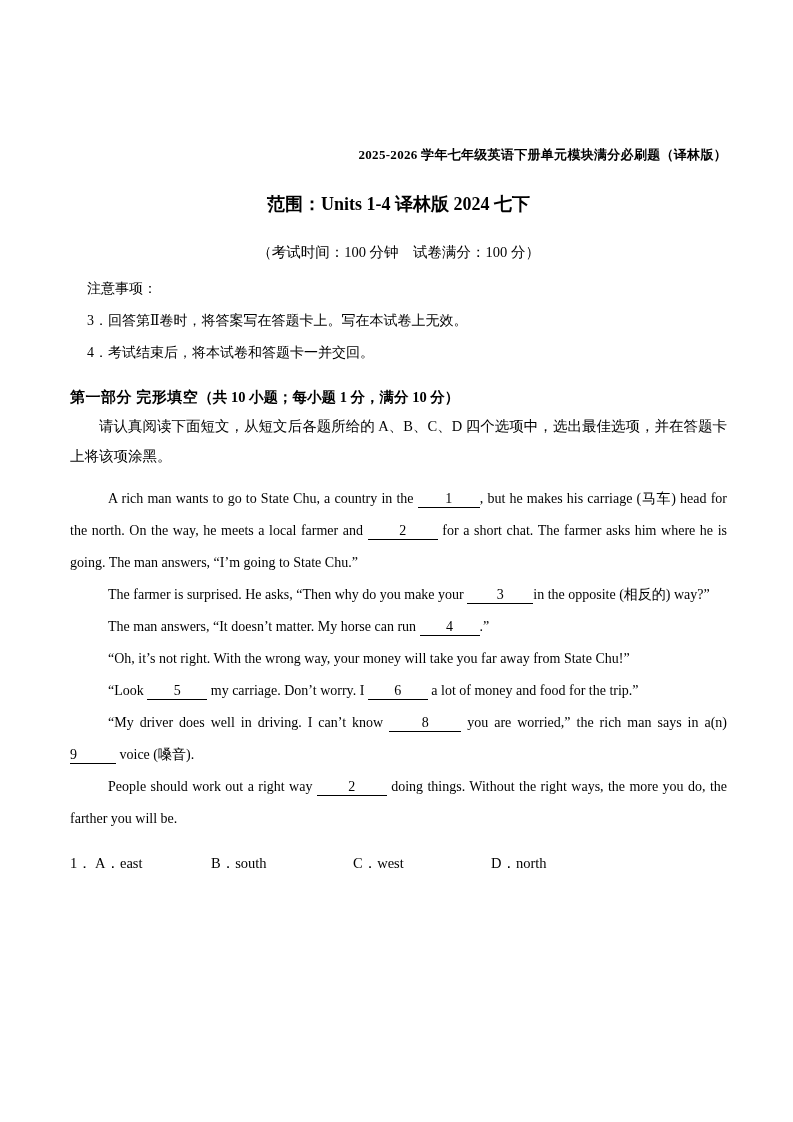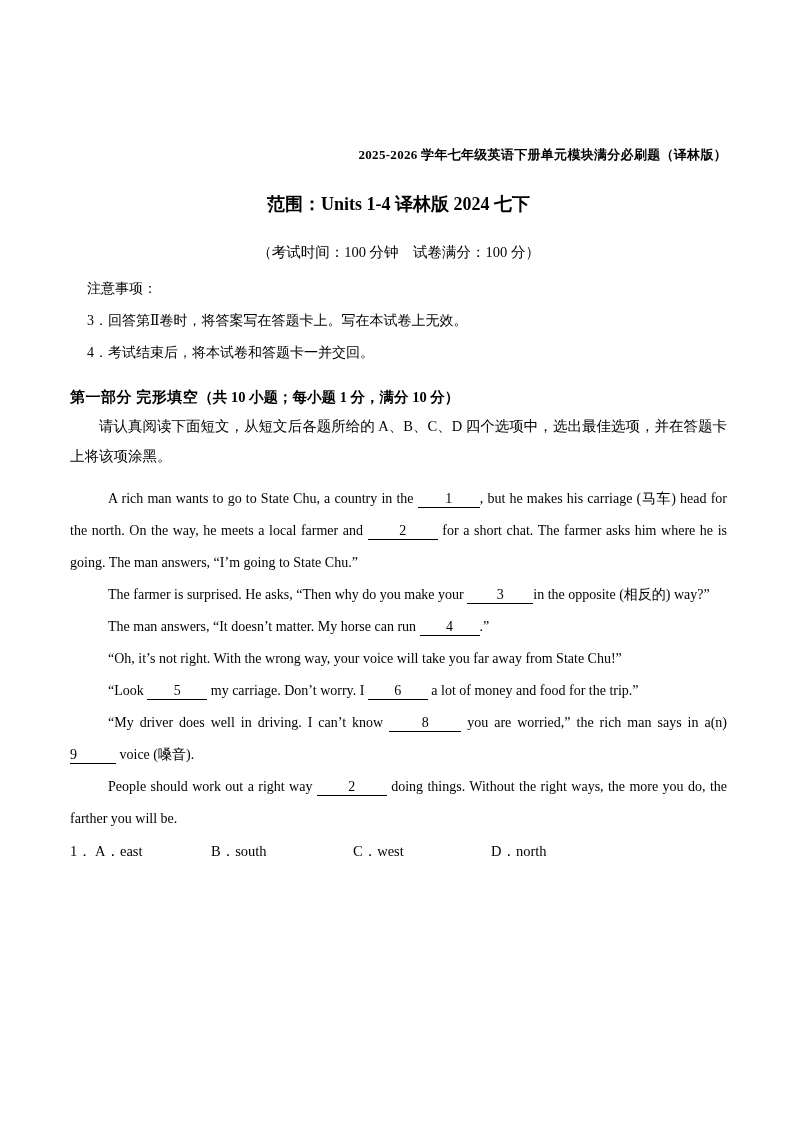--- a/index.html
+++ b/index.html
@@ -69,21 +69,21 @@
   }
   .blank {
     display: inline-block;
     border-bottom: 1px solid #000;
     text-align: center;
     text-indent: 0;
     font-size: 14px;
     line-height: 17px;
   }
 
-  .options-row { margin-top: 4px; font-size: 14.5px; line-height: 24px; white-space: nowrap; }
+  .options-row { margin-top: 16px; font-size: 14.5px; line-height: 24px; white-space: nowrap; }
   .q-num { display: inline-block; width: 25px; }
   .opt { display: inline-block; }
   .opt-a { width: 116px; }
   .opt-b { width: 142px; }
   .opt-c { width: 138px; }
 </style>
 </head>
 <body>
 
 <div class="page">
@@ -104,21 +104,21 @@
     <div class="section-heading">
       <span class="bold-part">第一部分  完形填空</span><span class="rest-part">（共 10 小题；每小题 1 分，满分 10 分）</span>
     </div>
 
     <div class="instructions">请认真阅读下面短文，从短文后各题所给的 A、B、C、D 四个选项中，选出最佳选项，并在答题卡上将该项涂黑。</div>
 
     <div class="passage">
         <p class="para">A rich man wants to go to State Chu, a country in the <span class="blank" style="width: 62px;">1</span>, but he makes his carriage (马车) head for the north. On the way, he meets a local farmer and <span class="blank" style="width: 70px;">2</span> for a short chat. The farmer asks him where he is going. The man answers, “I’m going to State Chu.”</p>
         <p class="para">The farmer is surprised. He asks, “Then why do you make your <span class="blank" style="width: 66px;">3</span>in the opposite (相反的) way?”</p>
         <p class="para">The man answers, “It doesn’t matter. My horse can run <span class="blank" style="width: 60px;">4</span>.”</p>
-        <p class="para">“Oh, it’s not right. With the wrong way, your voice will take you far away from State Chu!”</p>
+        <p class="para">“Oh, it’s not right. With the wrong way, your money will take you far away from State Chu!”</p>
         <p class="para">“Look <span class="blank" style="width: 60px;">5</span> my carriage. Don’t worry. I <span class="blank" style="width: 60px;">6</span> a lot of money and food for the trip.”</p>
         <p class="para">“My driver does well in driving. I can’t know <span class="blank" style="width: 72px;">8</span> you are worried,” the rich man says in a(n) <span class="blank" style="width: 46px; text-align: left;">9</span> voice (嗓音).</p>
         <p class="para">People should work out a right way <span class="blank" style="width: 70px;">2</span> doing things. Without the right ways, the more you do, the farther you will be.</p>
       </div>
 
     <div>
         <div class="options-row"><span class="q-num">1．</span><span class="opt opt-a">A．east</span><span class="opt opt-b">B．south</span><span class="opt opt-c">C．west</span><span class="opt opt-d">D．north</span></div>
       </div>
 
   </div>

